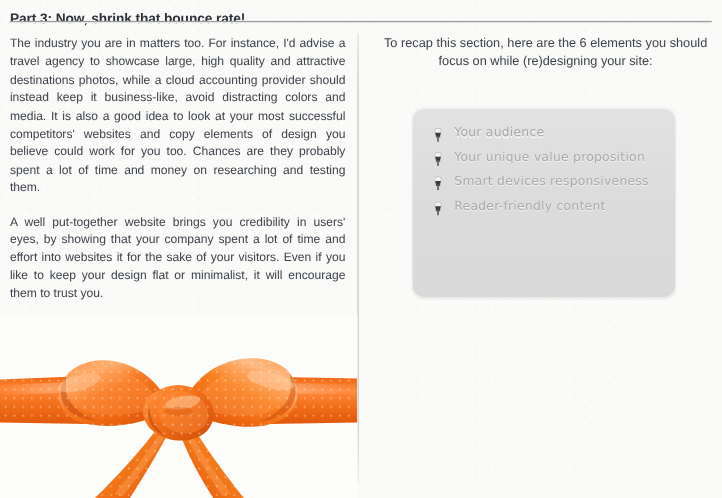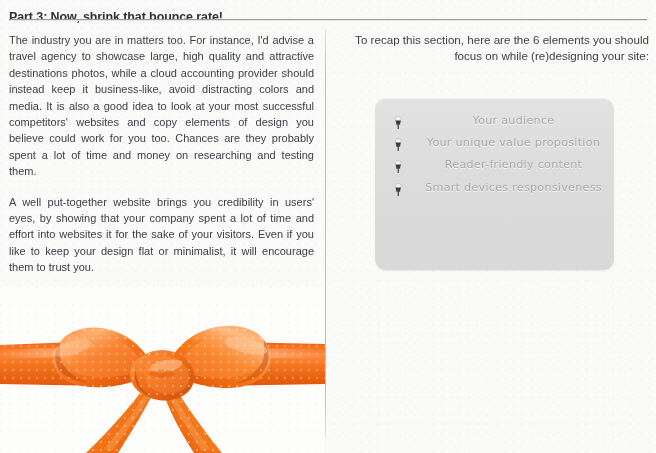--- a/index.html
+++ b/index.html
@@ -89,21 +89,21 @@
     line-height: 16.4px;
     text-align: justify;
     color: #3c4149;
   }
   p.body-text:last-child { margin-bottom: 0; }
 
   .intro-text {
     margin: 0;
     font-size: 11.6px;
     line-height: 16.4px;
-    text-align: right;
+    text-align: center;
     color: #3c4149;
   }
 
   
   .recap-box {
     position: absolute;
     left: 32px;          
     top: 66px;           
     width: 239px;
     height: 172px;
@@ -122,21 +122,20 @@
   .recap-item {
     position: relative;
     height: 22.2px;
     line-height: 22.2px;
     font-family: "DejaVu Sans", sans-serif;
     font-size: 11.2px;
     color: #a9a9ad;
     letter-spacing: 0.25px;
     white-space: nowrap;
     text-shadow: 0 1px 0 rgba(255,255,255,0.75);
-    text-align: center;
   }
   .recap-item .pin-icon {
     position: absolute;
     left: -20px;
     top: 5px;
     width: 11px;
     height: 13px;
     display: block;
   }
 
@@ -209,32 +208,32 @@
         </li>
         <li class="recap-item">
           <span class="pin-icon">
             <svg width="11" height="13" viewBox="0 0 11 13" xmlns="http://www.w3.org/2000/svg">
               <ellipse cx="5.2" cy="3.1" rx="3.1" ry="2.6" fill="#f2f2f2" stroke="#b9b9b9" stroke-width="0.7"></ellipse>
               <path d="M2.6 4.6 L7.8 4.6 L7.0 8.2 L3.4 8.2 Z" fill="#3b3b3b"></path>
               <path d="M5.2 8.2 L5.2 12.4" stroke="#2f2f2f" stroke-width="1.1" stroke-linecap="round"></path>
               <ellipse cx="5.2" cy="8.3" rx="2.2" ry="0.8" fill="#555"></ellipse>
             </svg>
           </span>
-          <span>Reader-friendly content</span>
+          <span>Smart devices responsiveness</span>
         </li>
         <li class="recap-item">
           <span class="pin-icon">
             <svg width="11" height="13" viewBox="0 0 11 13" xmlns="http://www.w3.org/2000/svg">
               <ellipse cx="5.2" cy="3.1" rx="3.1" ry="2.6" fill="#f2f2f2" stroke="#b9b9b9" stroke-width="0.7"></ellipse>
               <path d="M2.6 4.6 L7.8 4.6 L7.0 8.2 L3.4 8.2 Z" fill="#3b3b3b"></path>
               <path d="M5.2 8.2 L5.2 12.4" stroke="#2f2f2f" stroke-width="1.1" stroke-linecap="round"></path>
               <ellipse cx="5.2" cy="8.3" rx="2.2" ry="0.8" fill="#555"></ellipse>
             </svg>
           </span>
-          <span>Smart devices responsiveness</span>
+          <span>Reader-friendly content</span>
         </li>
       </ul>
     </div>
   </div>
 
   <div class="ribbon-photo">
     <svg width="325" height="167" viewBox="0 0 325 167" xmlns="http://www.w3.org/2000/svg">
       <defs>
         <linearGradient id="gBandL" x1="0" y1="0" x2="0" y2="1">
           <stop offset="0%" stop-color="#f0640f"></stop>

